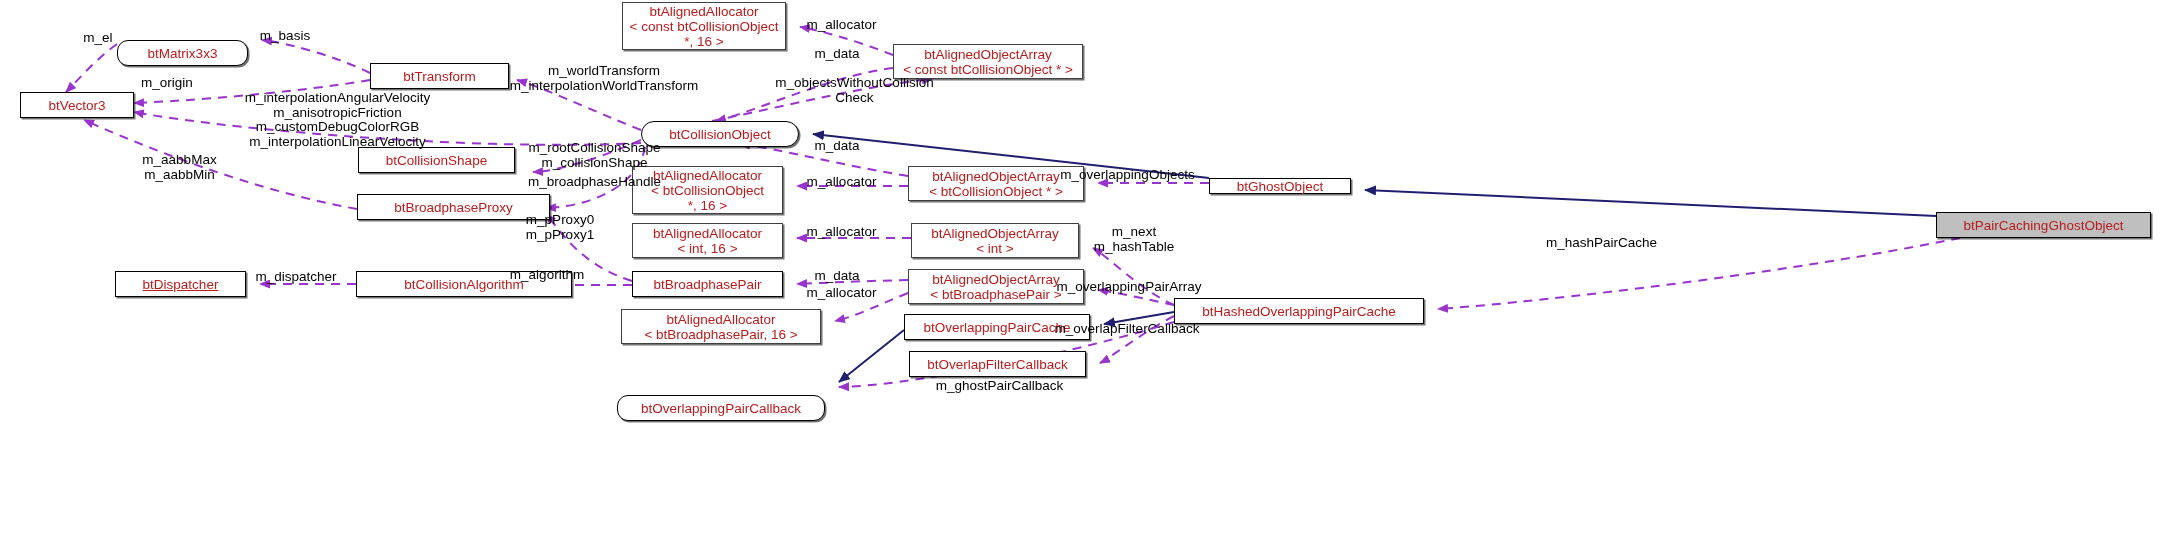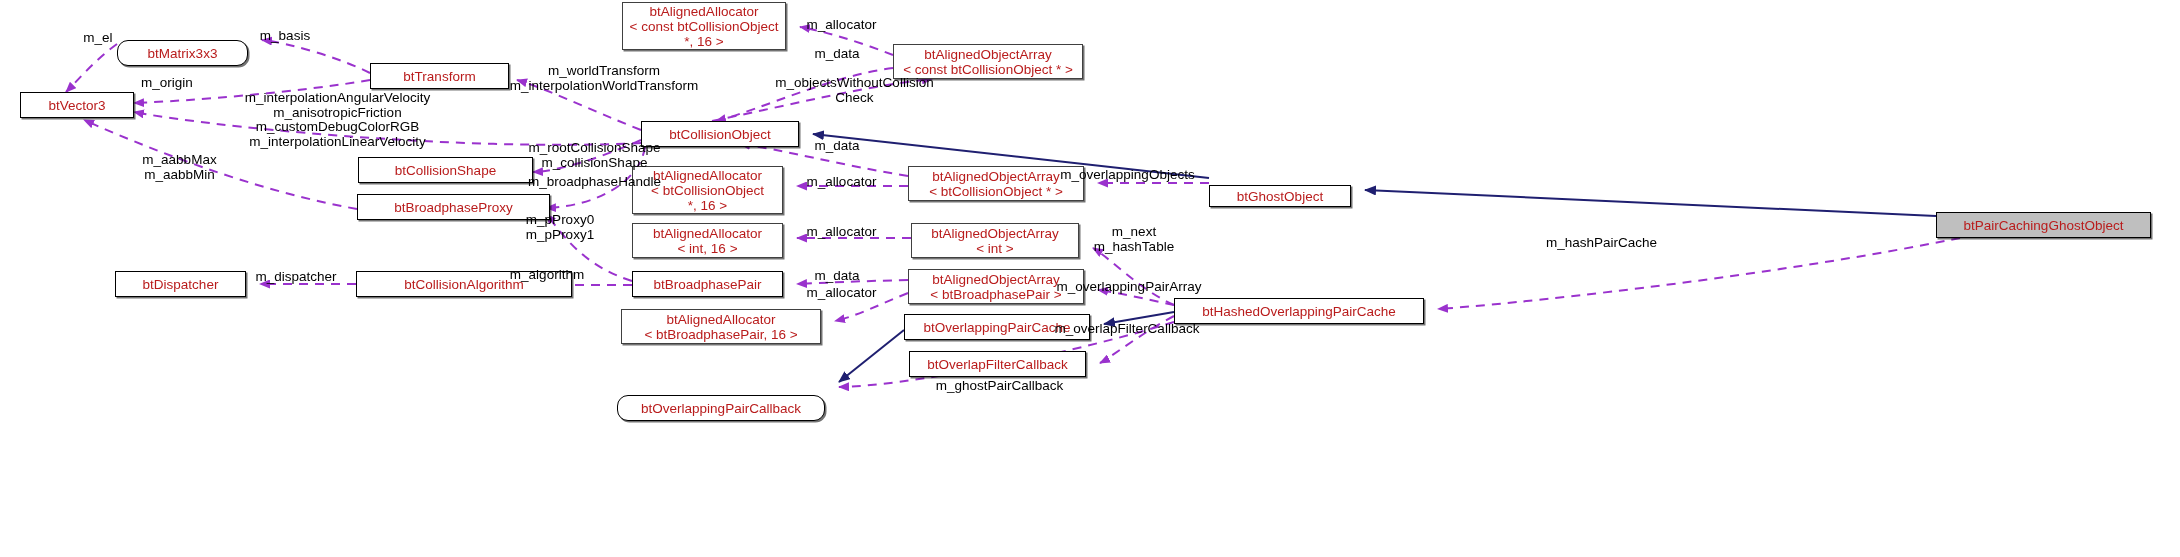--- a/index.html
+++ b/index.html
@@ -132,48 +132,48 @@
       <path d="M1174,312 L1104,324"></path>
 
       <path d="M904,330 L839,382"></path>
     </g>
   </svg>
 
   <div id="nodes">
       <div class="node" style="left: 20px; top: 92px; width: 114px; height: 26px;">btVector3</div>
       <div class="node" style="left: 117px; top: 40px; width: 131px; height: 26px; border-radius: 11px;">btMatrix3x3</div>
       <div class="node" style="left: 370px; top: 63px; width: 139px; height: 26px;">btTransform</div>
-      <div class="node" style="left: 358px; top: 157px; width: 175px; height: 26px;">btCollisionShape</div>
+      <div class="node" style="left: 358px; top: 147px; width: 157px; height: 26px;">btCollisionShape</div>
       <div class="node" style="left: 357px; top: 194px; width: 193px; height: 26px;">btBroadphaseProxy</div>
-      <div class="node" style="left: 115px; top: 271px; width: 131px; height: 26px;">btDispatcher</div>
+      <div class="node" style="left: 115px; top: 271px; width: 131px; height: 26px; text-decoration: underline;">btDispatcher</div>
       <div class="node" style="left: 356px; top: 271px; width: 216px; height: 26px;">btCollisionAlgorithm</div>
       <div class="node template" style="left: 622px; top: 2px; width: 164px; height: 48px;">btAlignedAllocator
 &lt; const btCollisionObject
 *, 16 &gt;</div>
-      <div class="node" style="left: 641px; top: 121px; width: 158px; height: 26px;">btCollisionObject</div>
+      <div class="node" style="left: 641px; top: 121px; width: 158px; height: 26px; border-radius: 13px;">btCollisionObject</div>
       <div class="node template" style="left: 632px; top: 166px; width: 151px; height: 48px;">btAlignedAllocator
 &lt; btCollisionObject
 *, 16 &gt;</div>
       <div class="node template" style="left: 632px; top: 223px; width: 151px; height: 35px;">btAlignedAllocator
 &lt; int, 16 &gt;</div>
       <div class="node" style="left: 632px; top: 271px; width: 151px; height: 26px;">btBroadphasePair</div>
       <div class="node template" style="left: 621px; top: 309px; width: 200px; height: 35px;">btAlignedAllocator
 &lt; btBroadphasePair, 16 &gt;</div>
       <div class="node" style="left: 617px; top: 395px; width: 208px; height: 26px; border-radius: 11px;">btOverlappingPairCallback</div>
       <div class="node template" style="left: 893px; top: 44px; width: 190px; height: 35px;">btAlignedObjectArray
 &lt; const btCollisionObject * &gt;</div>
       <div class="node template" style="left: 908px; top: 166px; width: 176px; height: 35px;">btAlignedObjectArray
 &lt; btCollisionObject * &gt;</div>
       <div class="node template" style="left: 911px; top: 223px; width: 168px; height: 35px;">btAlignedObjectArray
 &lt; int &gt;</div>
       <div class="node template" style="left: 908px; top: 269px; width: 176px; height: 35px;">btAlignedObjectArray
 &lt; btBroadphasePair &gt;</div>
       <div class="node" style="left: 904px; top: 314px; width: 186px; height: 26px;">btOverlappingPairCache</div>
       <div class="node" style="left: 909px; top: 351px; width: 177px; height: 26px;">btOverlapFilterCallback</div>
-      <div class="node" style="left: 1209px; top: 185px; width: 142px; height: 22px;">btGhostObject</div>
+      <div class="node" style="left: 1209px; top: 178px; width: 142px; height: 16px;">btGhostObject</div>
       <div class="node" style="left: 1174px; top: 298px; width: 250px; height: 26px;">btHashedOverlappingPairCache</div>
       <div class="node current" style="left: 1936px; top: 212px; width: 215px; height: 26px;">btPairCachingGhostObject</div>
     </div>
   <div id="labels">
       <div class="edge-label" style="left: 72px; top: 31px; width: 52px;">m_el</div>
       <div class="edge-label" style="left: 246px; top: 29px; width: 78px;">m_basis</div>
       <div class="edge-label" style="left: 126px; top: 76px; width: 82px;">m_origin</div>
       <div class="edge-label" style="left: 200px; top: 91px; width: 275px;">m_interpolationAngularVelocity
 m_anisotropicFriction
 m_customDebugColorRGB

